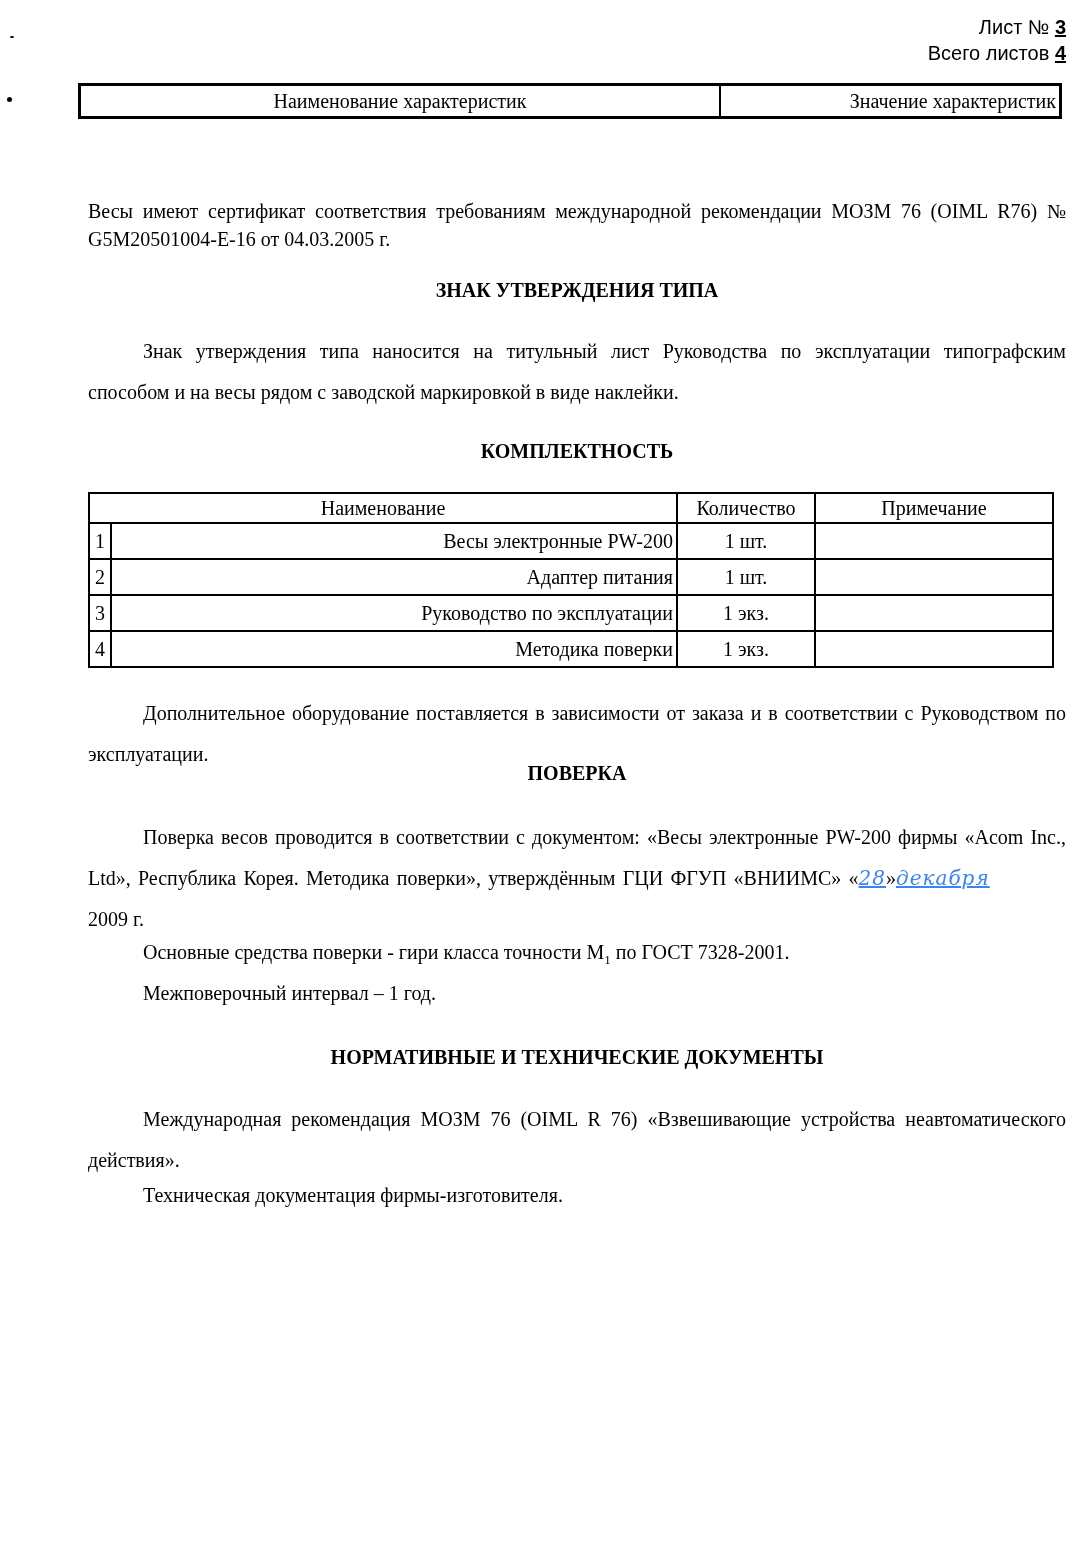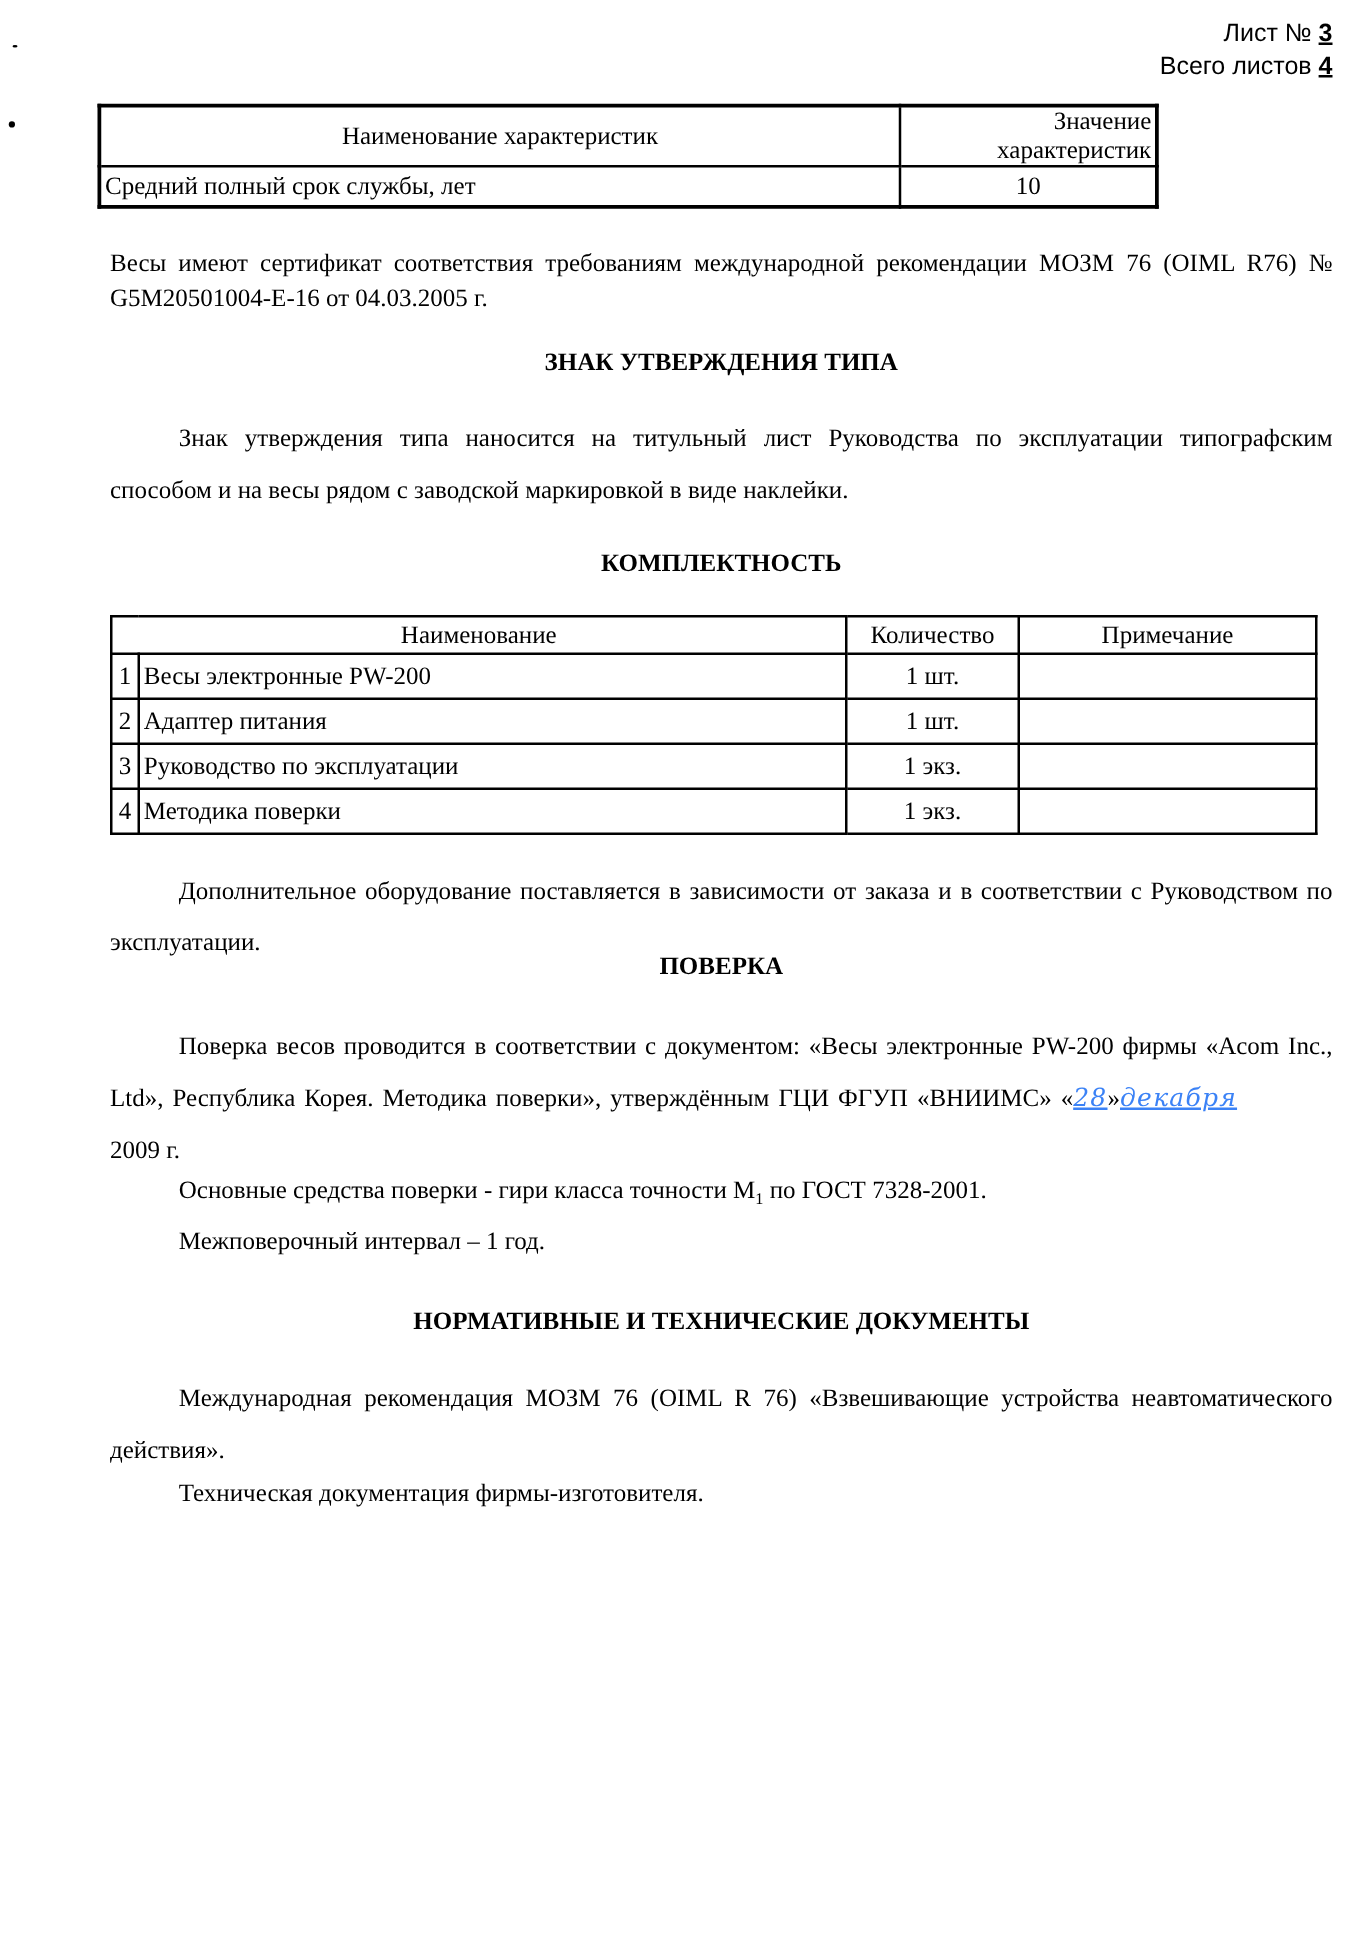--- a/index.html
+++ b/index.html
@@ -10,30 +10,30 @@
   .sheet-info {
     position: absolute; right: 26px; top: 14px; text-align: right;
     font-family: "Liberation Sans", "DejaVu Sans", sans-serif; font-size: 20px; line-height: 26px;
   }
   .sheet-info u { font-weight: bold; }
   .dot { position: absolute; background: #000; border-radius: 50%; }
 
   table { border-collapse: collapse; position: absolute; font-size: 20px; }
   td, th { border: 2px solid #000; font-weight: normal; padding: 0 3px; }
 
-  #char-table { left: 78px; top: 83px; width: 849px; }
+  #char-table { left: 78px; top: 83px; width: 984px; }
   #char-table td, #char-table th { height: 30px; }
   #char-table th.c1 { width: 632px; text-align: center; }
   #char-table th.c2 { text-align: right; }
   #char-table td.val { text-align: center; }
   #char-table { border: 3px solid #000; }
 
   #kit-table { left: 88px; top: 492px; width: 966px; }
   #kit-table th { height: 28px; text-align: center; }
-  #kit-table td { height: 34px; }
+  #kit-table td { height: 34px; text-align: right; }
   #kit-table .num { width: 20px; text-align: center; padding: 0; }
   #kit-table .name { width: 558px; }
   #kit-table .qty { width: 130px; text-align: center; }
   #kit-table .note { text-align: center; margin-left: 24px; }
 
   .para {
     position: absolute; left: 88px; width: 978px; font-size: 20px; text-align: justify;
     text-align-last: left;
   }
   .indent { text-indent: 55px; }
@@ -61,24 +61,20 @@
     <span>Всего листов</span>
     <u>4</u>
   </div>
 </div>
 
 <table id="char-table">
   <tbody>
       <tr>
     <th class="c1">Наименование характеристик</th>
     <th class="c2">Значение характеристик</th>
-  </tr>
-  <tr>
-    <td>Средний полный срок службы, лет</td>
-    <td class="val">10</td>
   </tr>
 </tbody>
   </table>
 
 <div class="para" style="top:197px; line-height:28px;">Весы имеют сертификат соответствия требованиям международной рекомендации МОЗМ 76 (OIML R76) № G5M20501004-E-16 от 04.03.2005 г.</div>
 
 <div class="heading" style="top:279px;">ЗНАК УТВЕРЖДЕНИЯ ТИПА</div>
 <div class="para indent" style="top:331px; line-height:41px;">Знак утверждения типа наносится на титульный лист Руководства по эксплуатации типографским способом и на весы рядом с заводской маркировкой в виде наклейки.</div>
 
 <div class="heading" style="top:440px;">КОМПЛЕКТНОСТЬ</div>

